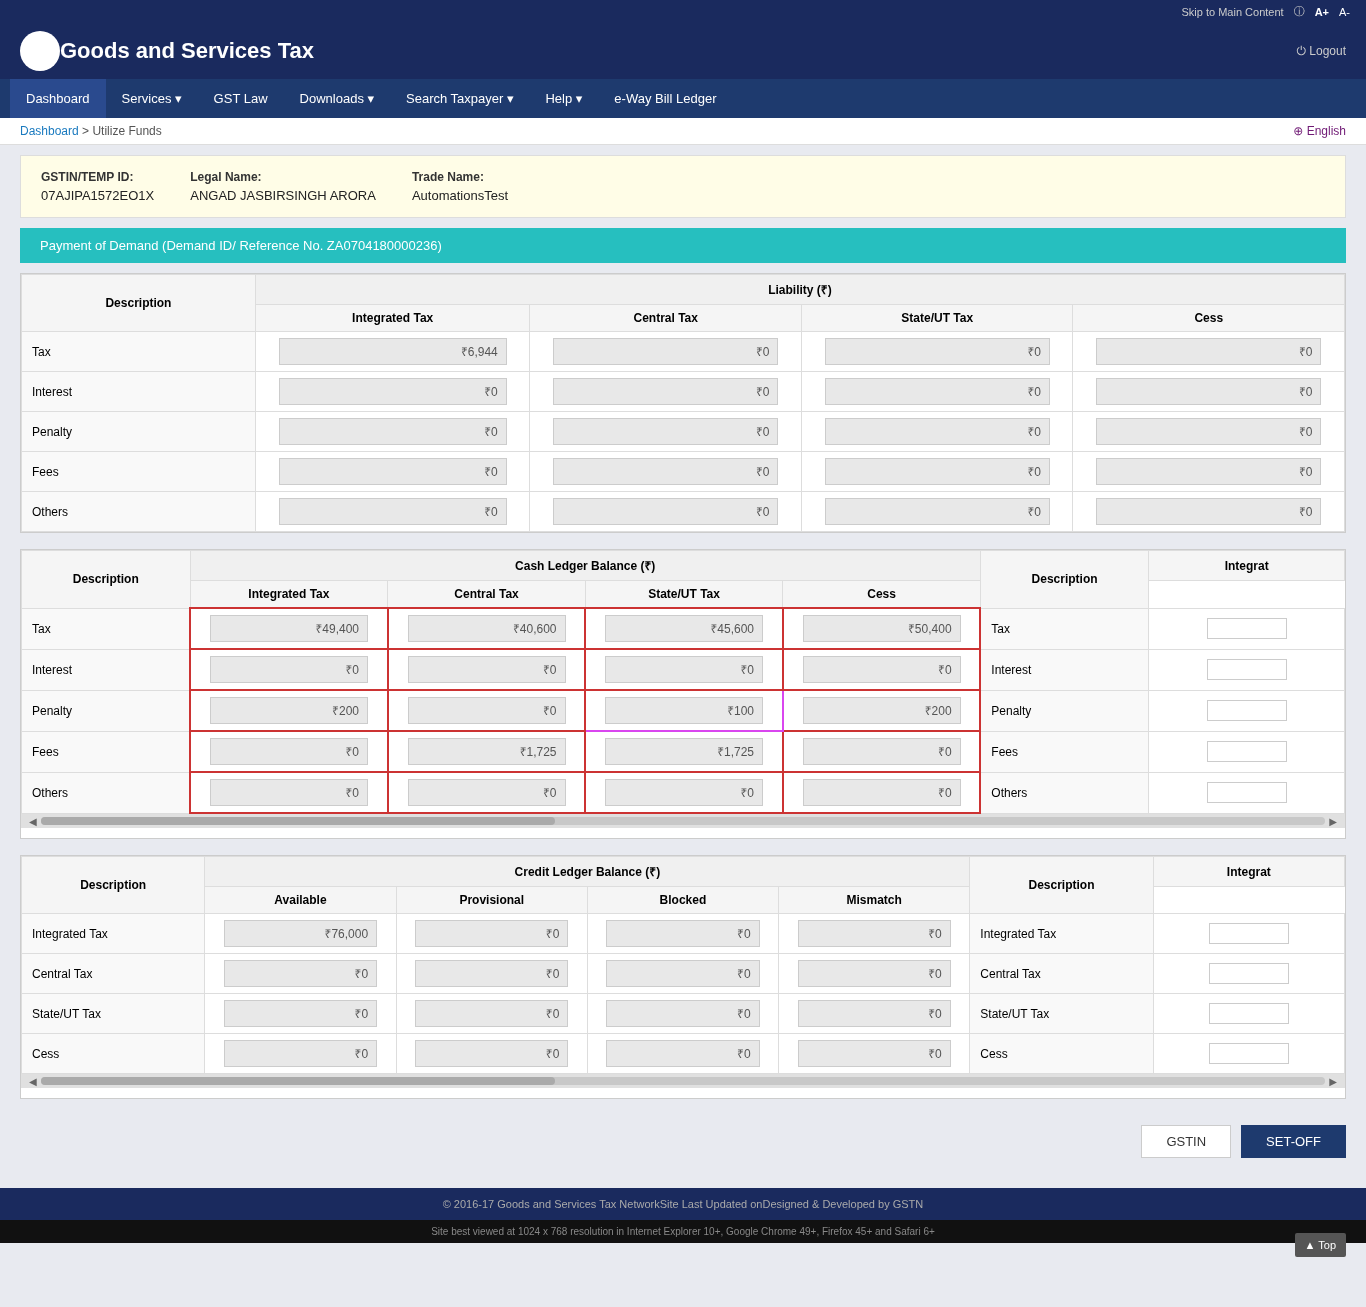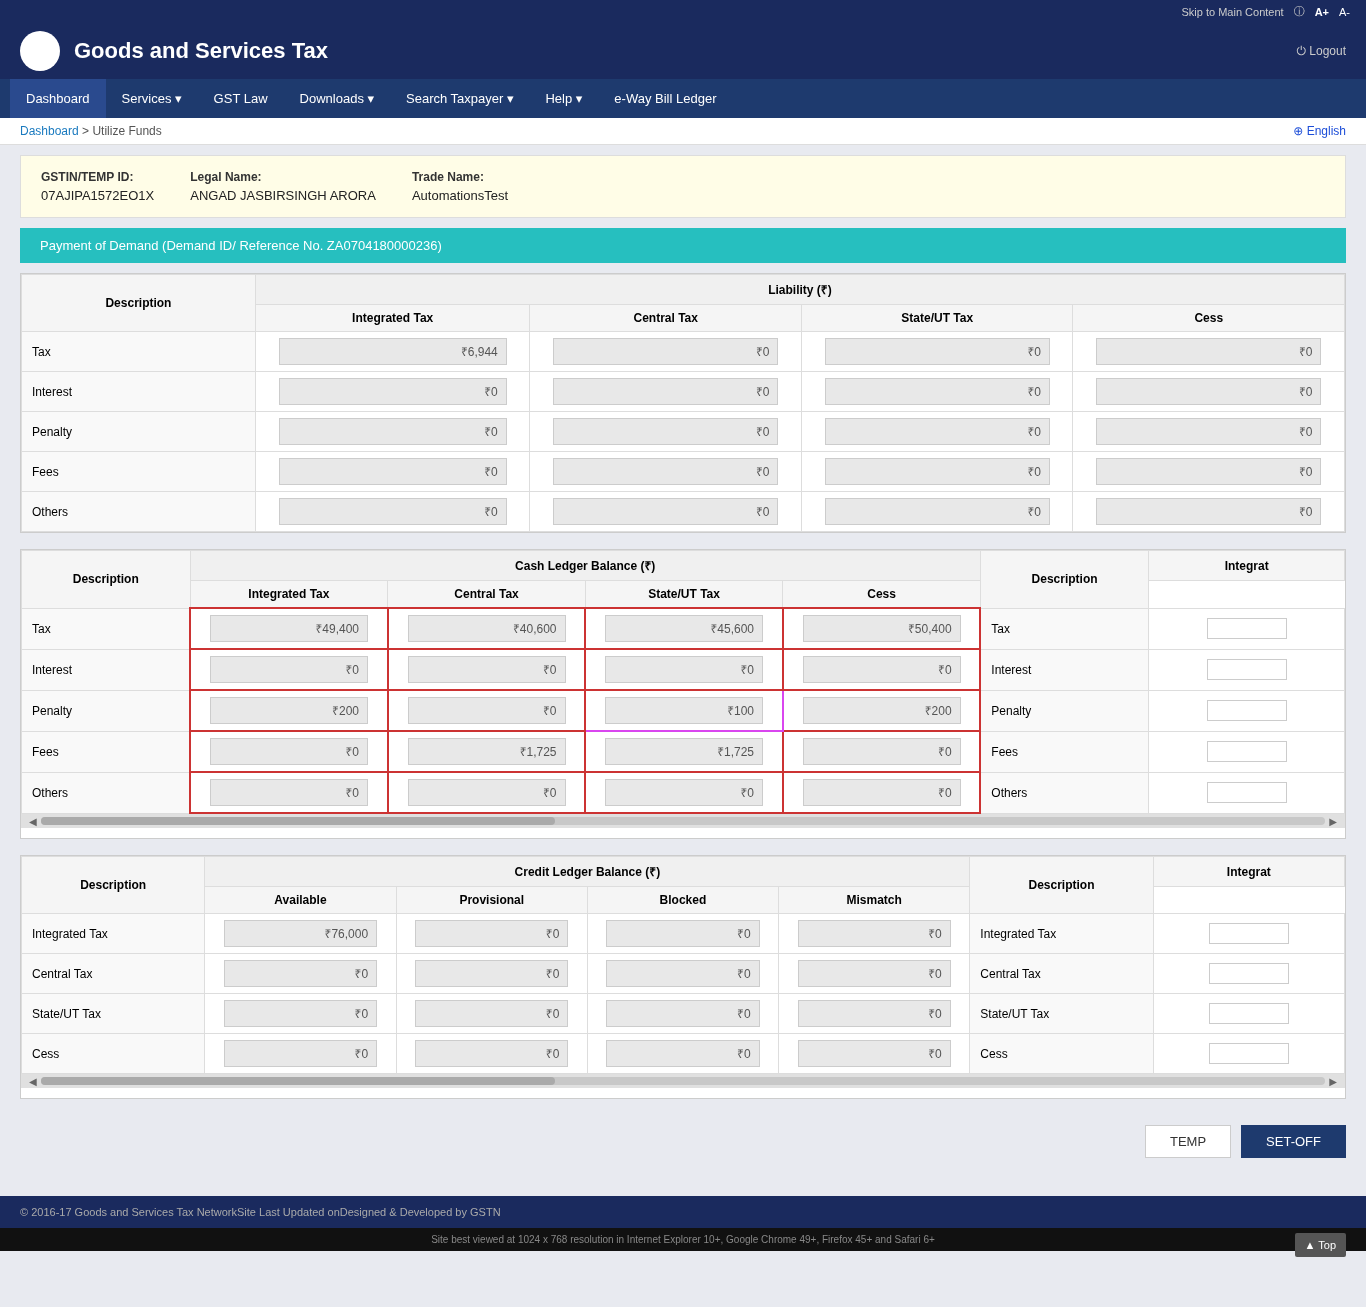--- a/index.html
+++ b/index.html
@@ -18,21 +18,20 @@
     }
     .top-bar a { color: #ccc; text-decoration: none; }
 
     
     .header {
       background: #1a2a5e;
       color: white;
       display: flex;
       align-items: center;
       padding: 8px 20px;
-      gap: 14px;
     }
     .header .logo {
       width: 40px; height: 40px;
       background: white;
       border-radius: 50%;
       display: flex; align-items: center; justify-content: center;
       font-size: 18px;
     }
     .header .title { font-size: 22px; font-weight: bold; }
     .header .logout {
@@ -67,21 +66,21 @@
       background: white;
       padding: 6px 20px;
       display: flex;
       justify-content: space-between;
       align-items: center;
       border-bottom: 1px solid #ddd;
     }
     .breadcrumb { font-size: 12px; }
     .breadcrumb a { color: #1a7abf; text-decoration: none; }
     .breadcrumb span { color: #555; }
-    .lang-btn { font-size: 12px; color: #1d4ed8; cursor: pointer; }
+    .lang-btn { font-size: 12px; color: #701a75; cursor: pointer; }
 
     
     .info-box {
       background: #fffde7;
       border: 1px solid #ddd;
       margin: 10px 20px;
       padding: 14px 20px;
       display: flex;
       gap: 36px;
     }
@@ -180,23 +179,22 @@
     .btn-default { background: white; color: #333; }
     .btn-primary { background: #1e3a6e; color: white; border-color: #1e3a6e; }
 
     
     .footer-main {
       background: #1a2a5e;
       color: #aaa;
       font-size: 11px;
       padding: 10px 20px;
       display: flex;
-      justify-content: flex-start;
-      align-items: center;
-      margin-top: 8px;
+      justify-content: center;
+      align-items: center;
     }
     .footer-sub {
       background: #111;
       color: #888;
       font-size: 10px;
       padding: 6px 20px;
       text-align: center;
     }
 
     
@@ -462,21 +460,21 @@
     <div class="scroll-row">
       <span class="scroll-arrow">◀</span>
       <div class="scroll-track">
         <div class="scroll-thumb"></div>
       </div>
       <span class="scroll-arrow">▶</span>
     </div>
   </div>
 
   <div class="button-row">
-    <button class="btn btn-default">TEMP</button>
+    <button class="btn btn-default">GSTIN</button>
     <button class="btn btn-primary">SET-OFF</button>
   </div>
 
 </div>
 
 <div class="footer-main">
   <span>© 2016-17 Goods and Services Tax Network</span>
   <span>Site Last Updated on</span>
   <span>Designed &amp; Developed by GSTN</span>
 </div>

